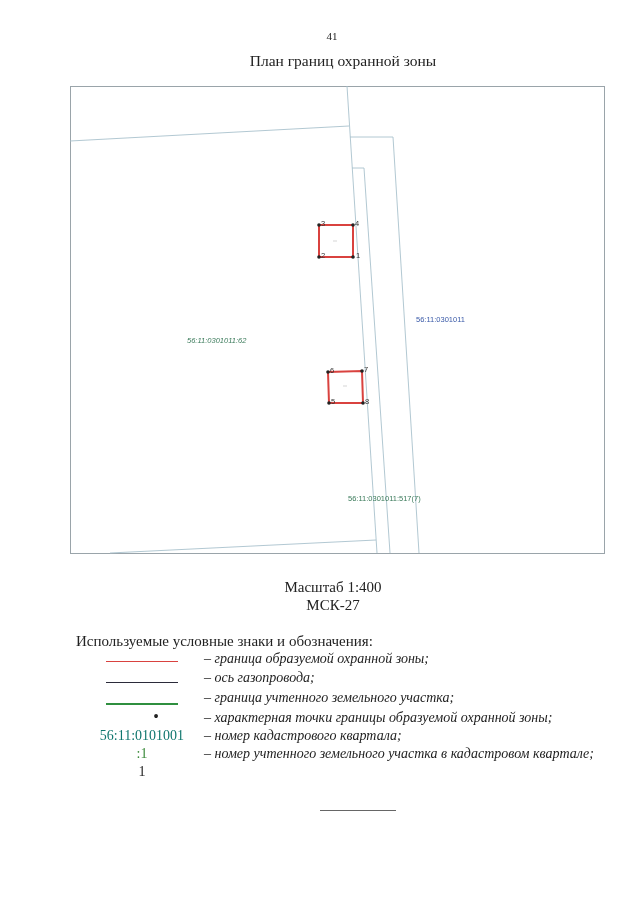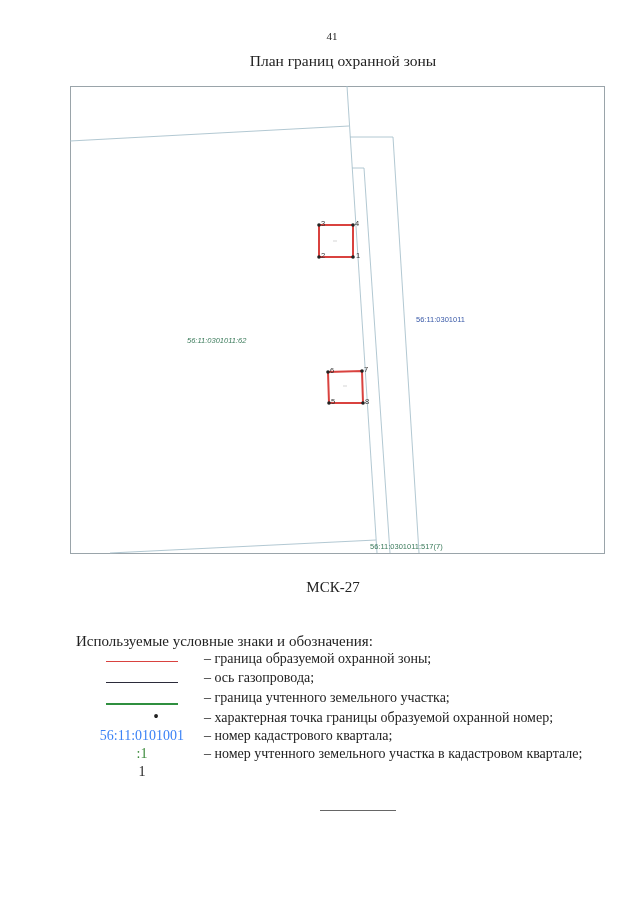--- a/index.html
+++ b/index.html
@@ -10,21 +10,21 @@
   .page-number { position: absolute; top: 30px; left: 0; width: 640px; text-align: center; font-size: 11px; margin-left: 12px; }
   .page-title { position: absolute; top: 52px; left: 0; width: 640px; text-align: center; font-size: 15.5px; padding-left: 46px; box-sizing: border-box; }
   .map { position: absolute; left: 0; top: 0; width: 640px; height: 905px; }
   .map-label { position: absolute; font-family: "Liberation Sans", "DejaVu Sans", sans-serif; font-size: 7.5px; white-space: nowrap; }
   .pt-label { position: absolute; font-family: "Liberation Sans", "DejaVu Sans", sans-serif; font-size: 7.5px; color: #333; }
   .scale { position: absolute; top: 578px; left: 0; width: 640px; text-align: center; font-size: 15px; line-height: 18px; padding-left: 26px; box-sizing: border-box; }
   .legend-title { position: absolute; top: 633px; left: 76px; font-size: 15px; }
   .legend-row { position: absolute; left: 76px; width: 560px; height: 18px; font-size: 14px; }
   .legend-sym { position: absolute; left: 0; width: 160px; text-align: center; top: 0; height: 18px; }
   .legend-sym .ln { position: absolute; left: 30px; width: 72px; height: 0; top: 10px; }
-  .legend-desc { position: absolute; left: 128px; top: 0; white-space: nowrap; }
+  .legend-desc { position: absolute; left: 128px; top: 0; white-space: nowrap; font-style: italic; }
   .footer-line { position: absolute; left: 320px; top: 810px; width: 76px; height: 0; border-top: 1px solid #666; }
 </style>
 </head>
 <body>
 
 <div class="page-number">41</div>
 <div class="page-title">План границ охранной зоны</div>
 
 <svg class="map" width="640" height="905" viewBox="0 0 640 905">
 
@@ -61,23 +61,24 @@
 <span class="pt-label" style="left:321px; top:251px;">2</span>
 <span class="pt-label" style="left:321px; top:219px;">3</span>
 <span class="pt-label" style="left:355px; top:219px;">4</span>
 <span class="pt-label" style="left:331px; top:397px;">5</span>
 <span class="pt-label" style="left:330px; top:366px;">6</span>
 <span class="pt-label" style="left:364px; top:365px;">7</span>
 <span class="pt-label" style="left:365px; top:397px;">8</span>
 
 <span class="map-label" style="left:187px; top:336px; color:#3a7a5a;font-style:italic;">56:11:0301011:62</span>
 <span class="map-label" style="left:416px; top:315px; color:#3a5aa8;">56:11:0301011</span>
-<span class="map-label" style="left:370px; top:494px; color:#3a7a5a;margin-top:48px;">56:11:0301011:517(7)</span>
+<span class="map-label" style="left:348px; top:494px; color:#3a7a5a;">56:11:0301011:517(7)</span>
 
 <div class="scale">
+  <div>Масштаб 1:400</div>
   <div>МСК-27</div>
 </div>
 
 <div class="legend-title">Используемые условные знаки и обозначения:</div>
 
 <div class="legend-row" style="top:651px;">
   <div class="legend-sym">
       <div class="ln" style="border-top:1px solid #d9423f;"></div>
     </div>
   <span class="legend-desc">– граница образуемой охранной зоны;</span>
@@ -91,24 +92,24 @@
 <div class="legend-row" style="top:690px;">
   <div class="legend-sym">
       <div class="ln" style="border-top:2px solid #2f8f3f; top:13px;"></div>
     </div>
   <span class="legend-desc">– граница учтенного земельного участка;</span>
 </div>
 <div class="legend-row" style="top:710px;">
   <div class="legend-sym" style="width:160px;">
       <span style="position:absolute; left:0; width:160px; text-align:center; top:-2px; font-size:16px;">•</span>
     </div>
-  <span class="legend-desc">– характерная точка границы образуемой охранной номер;</span>
+  <span class="legend-desc">– характерная точки границы образуемой охранной зоны;</span>
 </div>
 <div class="legend-row" style="top:728px;">
-  <div class="legend-sym" style="left:-14px;"><span style="color:#3b82f6;">56:11:0101001</span></div>
+  <div class="legend-sym" style="left:-14px;"><span style="color:#0f766e;">56:11:0101001</span></div>
   <span class="legend-desc">– номер кадастрового квартала;</span>
 </div>
 <div class="legend-row" style="top:746px;">
   <div class="legend-sym" style="left:-14px;"><span style="color:#3a8a3a;">:1</span></div>
   <span class="legend-desc">– номер учтенного земельного участка  в кадастровом квартале;</span>
 </div>
 <div class="legend-row" style="top:764px;">
   <div class="legend-sym" style="left:-14px;"><span>1</span></div>
 </div>
 

